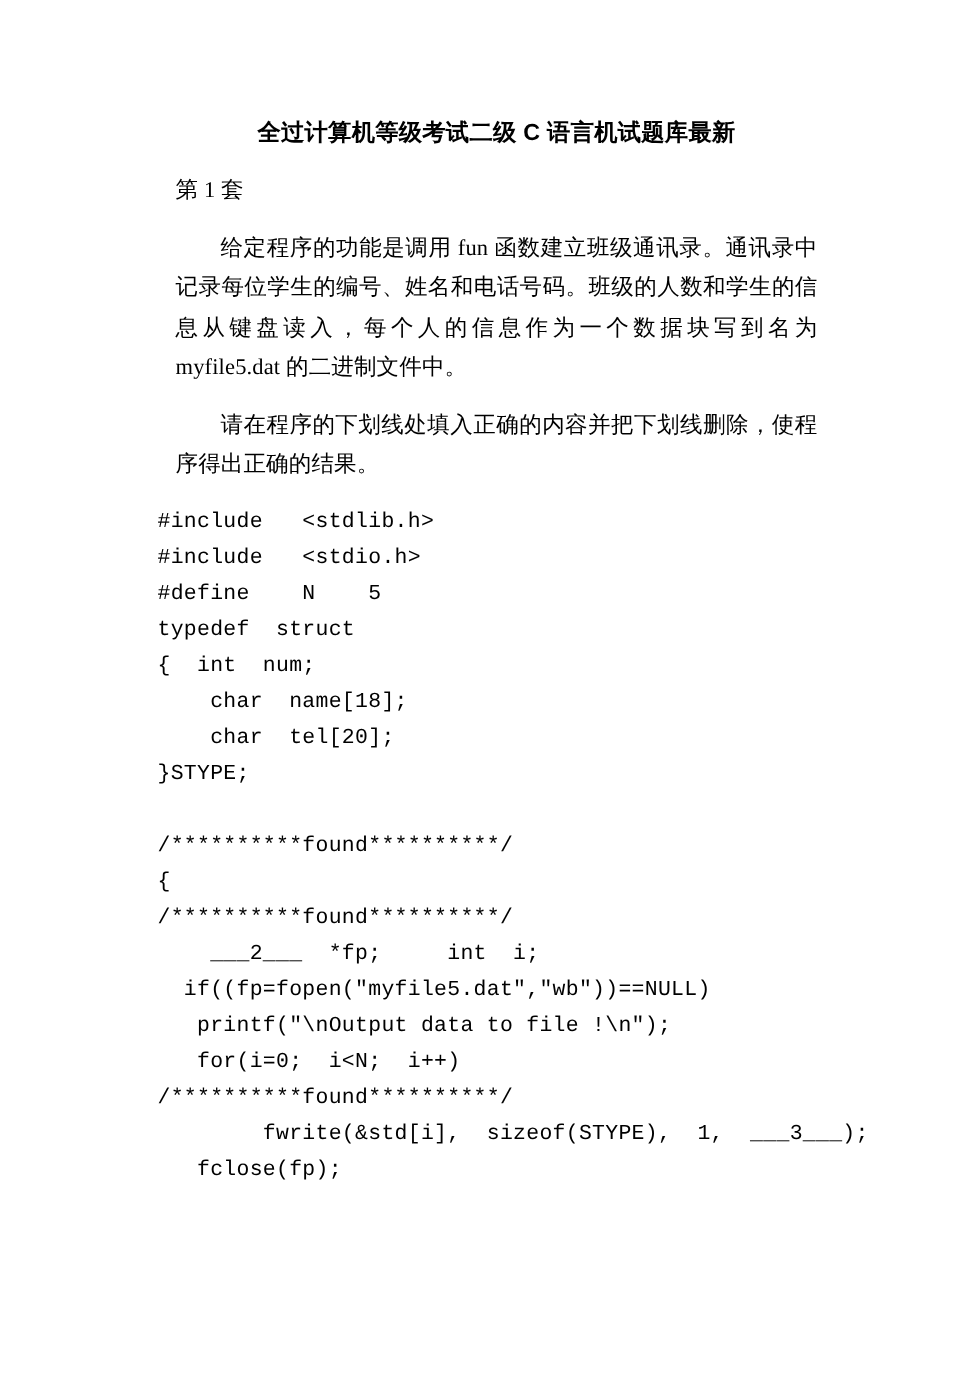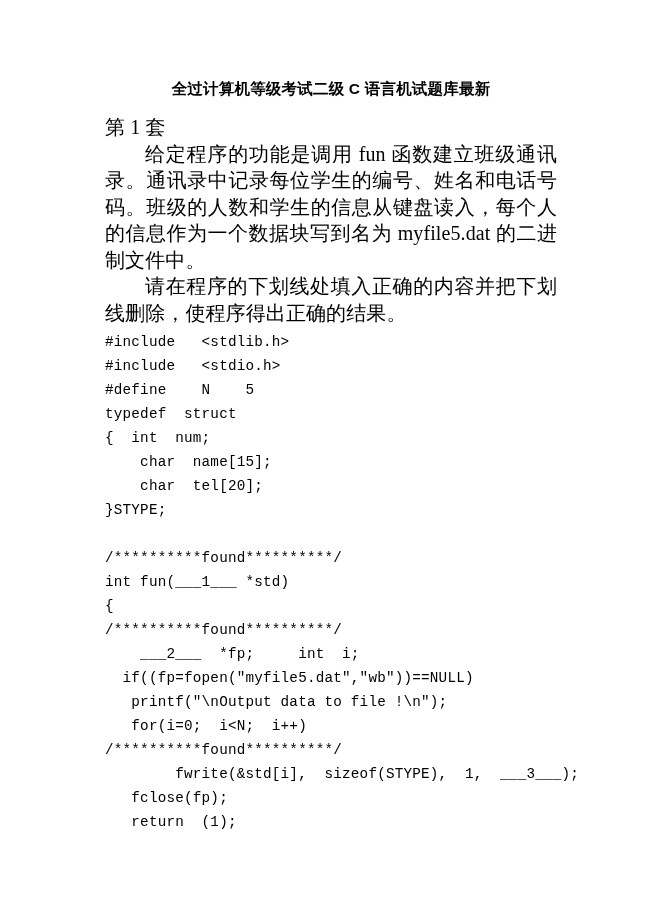--- a/index.html
+++ b/index.html
@@ -33,23 +33,23 @@
   .doc-title {
     font-family: "Liberation Sans", "DejaVu Sans", sans-serif;
     font-weight: bold;
     font-size: 15.5px;
     text-align: center;
     line-height: 22px;
     margin: 0 0 14px 0;
     letter-spacing: 0.2px;
   }
   .para {
-    font-size: 20px;
+    font-size: 15px;
     line-height: 26.5px;
-    margin: 0;
+    margin: 12px;
     text-align: justify;
     text-justify: inter-ideograph;
     letter-spacing: 0.1px;
   }
   .para.indent {
     text-indent: 2em;
   }
   .code-block {
     margin-top: 4px;
   }
@@ -78,32 +78,30 @@
     <p class="para indent">给定程序的功能是调用 fun 函数建立班级通讯录。通讯录中记录每位学生的编号、姓名和电话号码。班级的人数和学生的信息从键盘读入，每个人的信息作为一个数据块写到名为 myfile5.dat 的二进制文件中。</p>
 
     <p class="para indent">请在程序的下划线处填入正确的内容并把下划线删除，使程序得出正确的结果。</p>
 
     <div class="code-block">
       <pre class="code-line">#include   &lt;stdlib.h&gt;</pre>
       <pre class="code-line">#include   &lt;stdio.h&gt;</pre>
       <pre class="code-line">#define    N    5</pre>
       <pre class="code-line">typedef  struct</pre>
       <pre class="code-line">{  int  num;</pre>
-      <pre class="code-line">    char  name[15];</pre>
+      <pre class="code-line">    char  name[18];</pre>
       <pre class="code-line">    char  tel[20];</pre>
       <pre class="code-line">}STYPE;</pre>
       <pre class="code-line blank"></pre>
       <pre class="code-line">/**********found**********/</pre>
-      <pre class="code-line">int fun(___1___ *std)</pre>
       <pre class="code-line">{</pre>
       <pre class="code-line">/**********found**********/</pre>
       <pre class="code-line">    ___2___  *fp;     int  i;</pre>
       <pre class="code-line">  if((fp=fopen("myfile5.dat","wb"))==NULL)</pre>
       <pre class="code-line">   printf("\nOutput data to file !\n");</pre>
       <pre class="code-line">   for(i=0;  i&lt;N;  i++)</pre>
       <pre class="code-line">/**********found**********/</pre>
       <pre class="code-line">        fwrite(&amp;std[i],  sizeof(STYPE),  1,  ___3___);</pre>
       <pre class="code-line">   fclose(fp);</pre>
-      <pre class="code-line">   return  (1);</pre>
     </div>
 
   </div>
 </div>
 
 </body></html>

